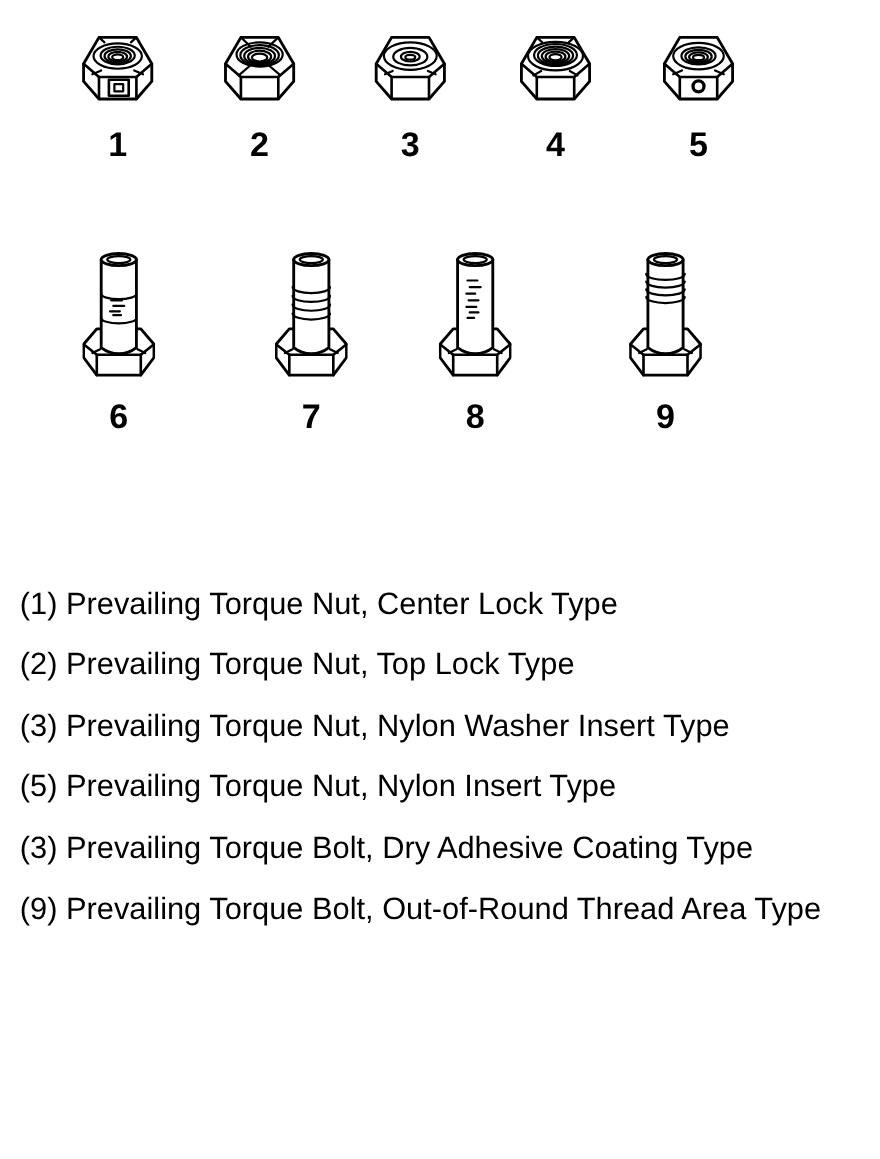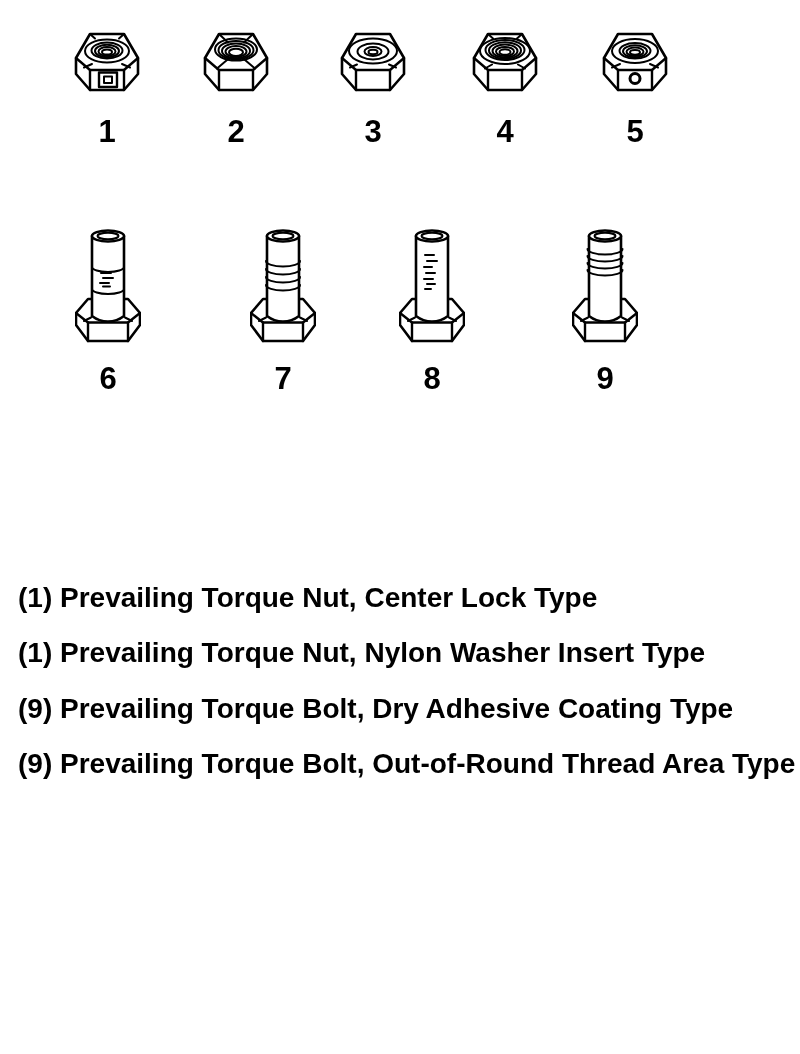--- a/index.html
+++ b/index.html
@@ -7,22 +7,22 @@
     position:relative;width:800px;height:1054px;background:#ffffff;
     font-family:"Liberation Sans",sans-serif;color:#000;overflow:hidden;
   }
   .part{position:absolute;width:66px;text-align:center;}
   .part.nut{top:30px;}
   .part.bolt{top:227px;}
   .plabel{font-weight:bold;font-size:31px;line-height:1;color:#000;}
   .nut .plabel{margin-top:24px;}
   .bolt .plabel{margin-top:18px;}
   .legend{
-    position:absolute;left:18px;top:570px;
-    font-size:28px;line-height:55.4px;white-space:nowrap;letter-spacing:0;font-weight:bold;
+    position:absolute;left:18px;top:521px;
+    font-size:28px;line-height:55.4px;white-space:nowrap;letter-spacing:0;
   }
   .legend p{margin:0;padding:0;}
   svg{display:block;margin:0 auto;}
   .fw{fill:#ffffff;stroke:#000000;stroke-width:2.6;stroke-linejoin:round;}
   .ln{fill:none;stroke:#000000;stroke-width:2.4;stroke-linejoin:round;stroke-linecap:round;}
   .th{fill:none;stroke:#000000;stroke-width:2;stroke-linejoin:round;stroke-linecap:round;}
   .pe{fill:none;stroke:#000000;stroke-width:3;}
 </style>
 </head>
 <body>
@@ -159,18 +159,20 @@
       <path class="fw" d="M17,9 L17,89 Q24,94.5 33,94.5 Q42,94.5 49,89 L49,9 Z"></path>
       <ellipse class="fw" cx="33" cy="9" rx="16" ry="5.5"></ellipse>
       <ellipse class="th" cx="33" cy="9" rx="10.5" ry="3.2"></ellipse>
       <path class="th" d="M15.5,22 A17.5,5.5 0 0 0 50.5,22 M15.5,29 A17.5,5.5 0 0 0 50.5,29 M15.5,36 A17.5,5.5 0 0 0 50.5,36 M15.5,43 A17.5,5.5 0 0 0 50.5,43"></path>
     </svg>
     <div class="plabel">9</div>
   </div>
 
   <div class="legend">
     <p>(1) Prevailing Torque Nut, Center Lock Type</p>
-    <p>(1) Prevailing Torque Nut, Nylon Washer Insert Type</p>
-    <p>(9) Prevailing Torque Bolt, Dry Adhesive Coating Type</p>
+    <p>(2) Prevailing Torque Nut, Top Lock Type</p>
+    <p>(3) Prevailing Torque Nut, Nylon Washer Insert Type</p>
+    <p>(5) Prevailing Torque Nut, Nylon Insert Type</p>
+    <p>(3) Prevailing Torque Bolt, Dry Adhesive Coating Type</p>
     <p>(9) Prevailing Torque Bolt, Out-of-Round Thread Area Type</p>
   </div>
 
 </div>
 
 </body></html>

